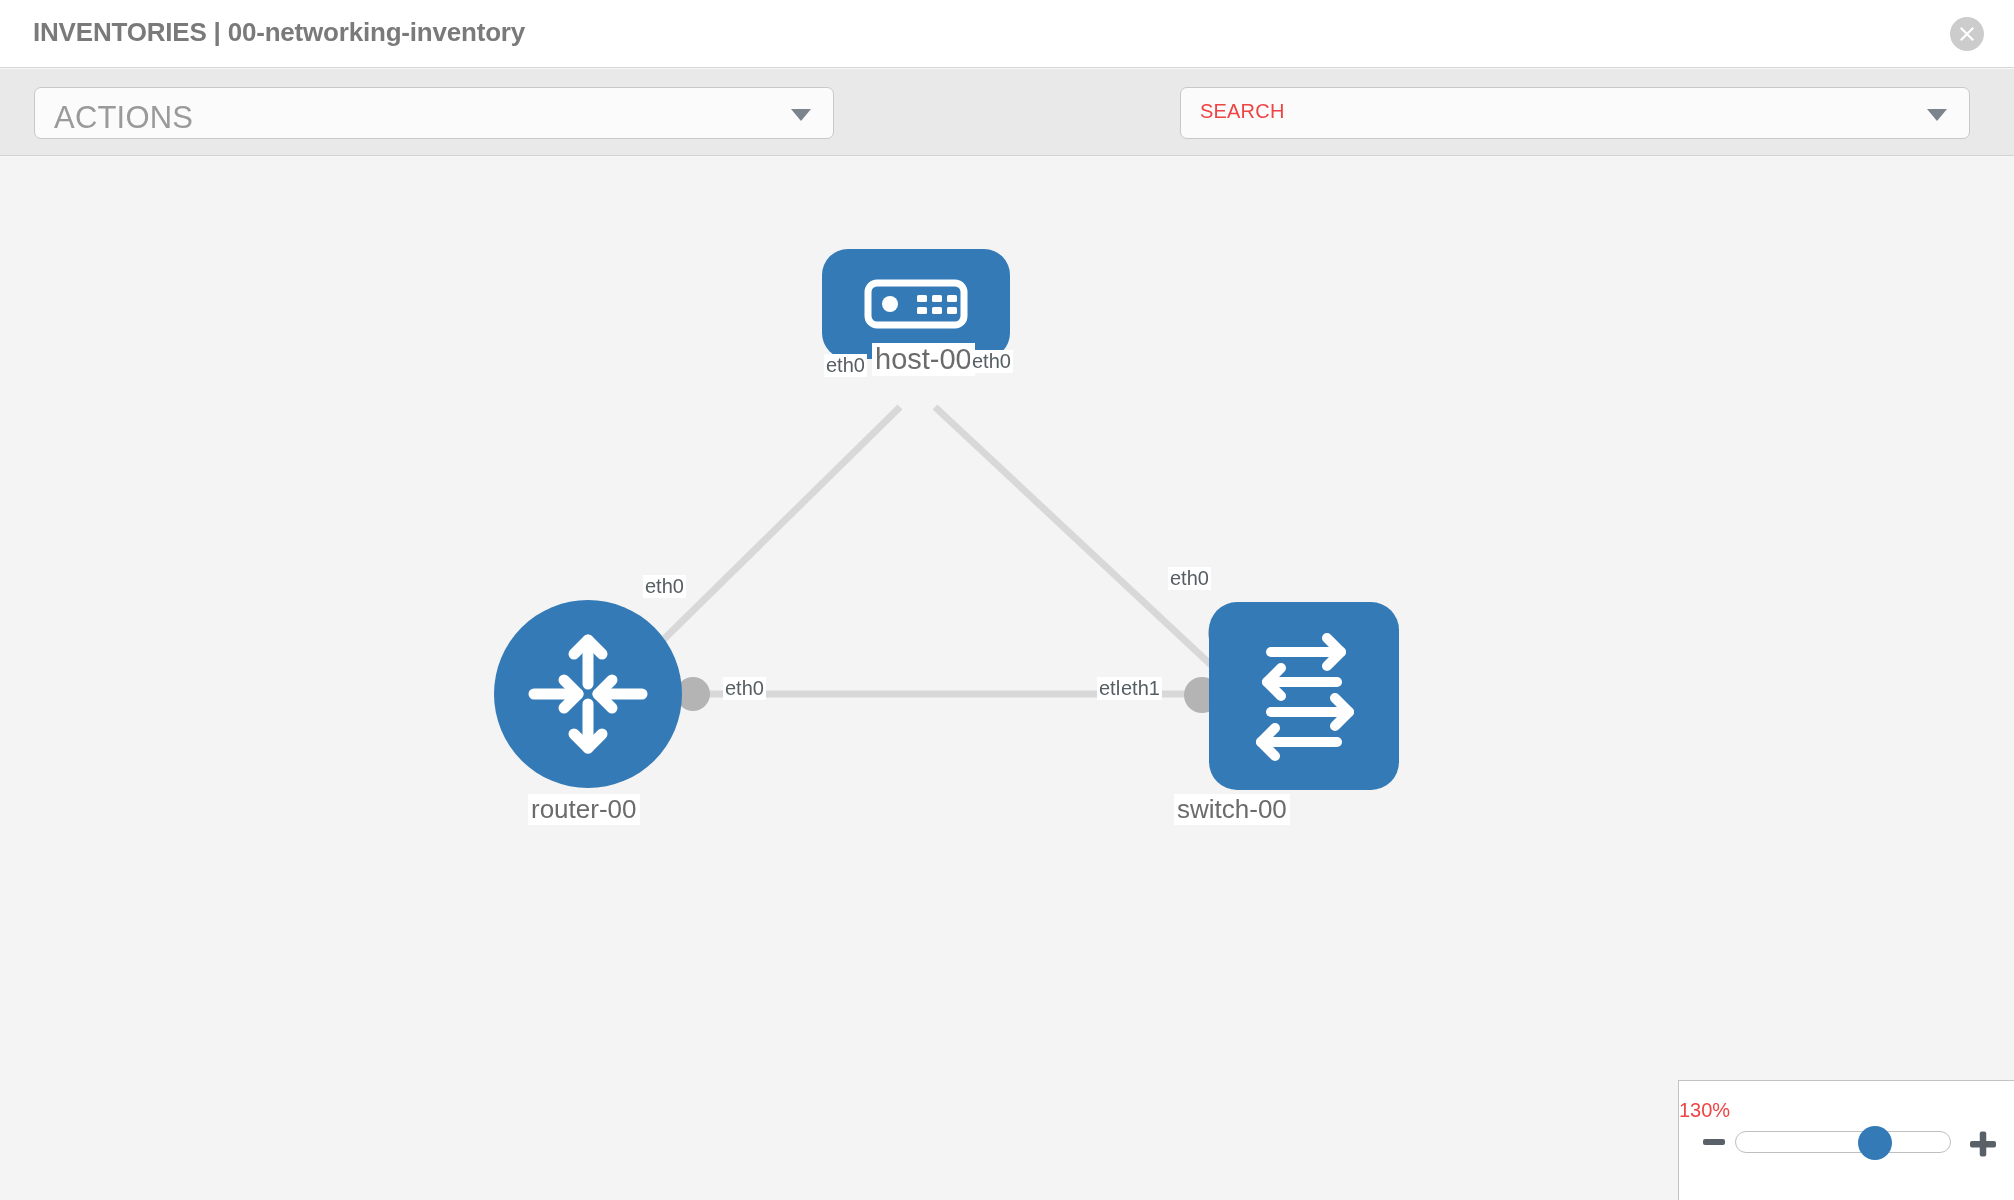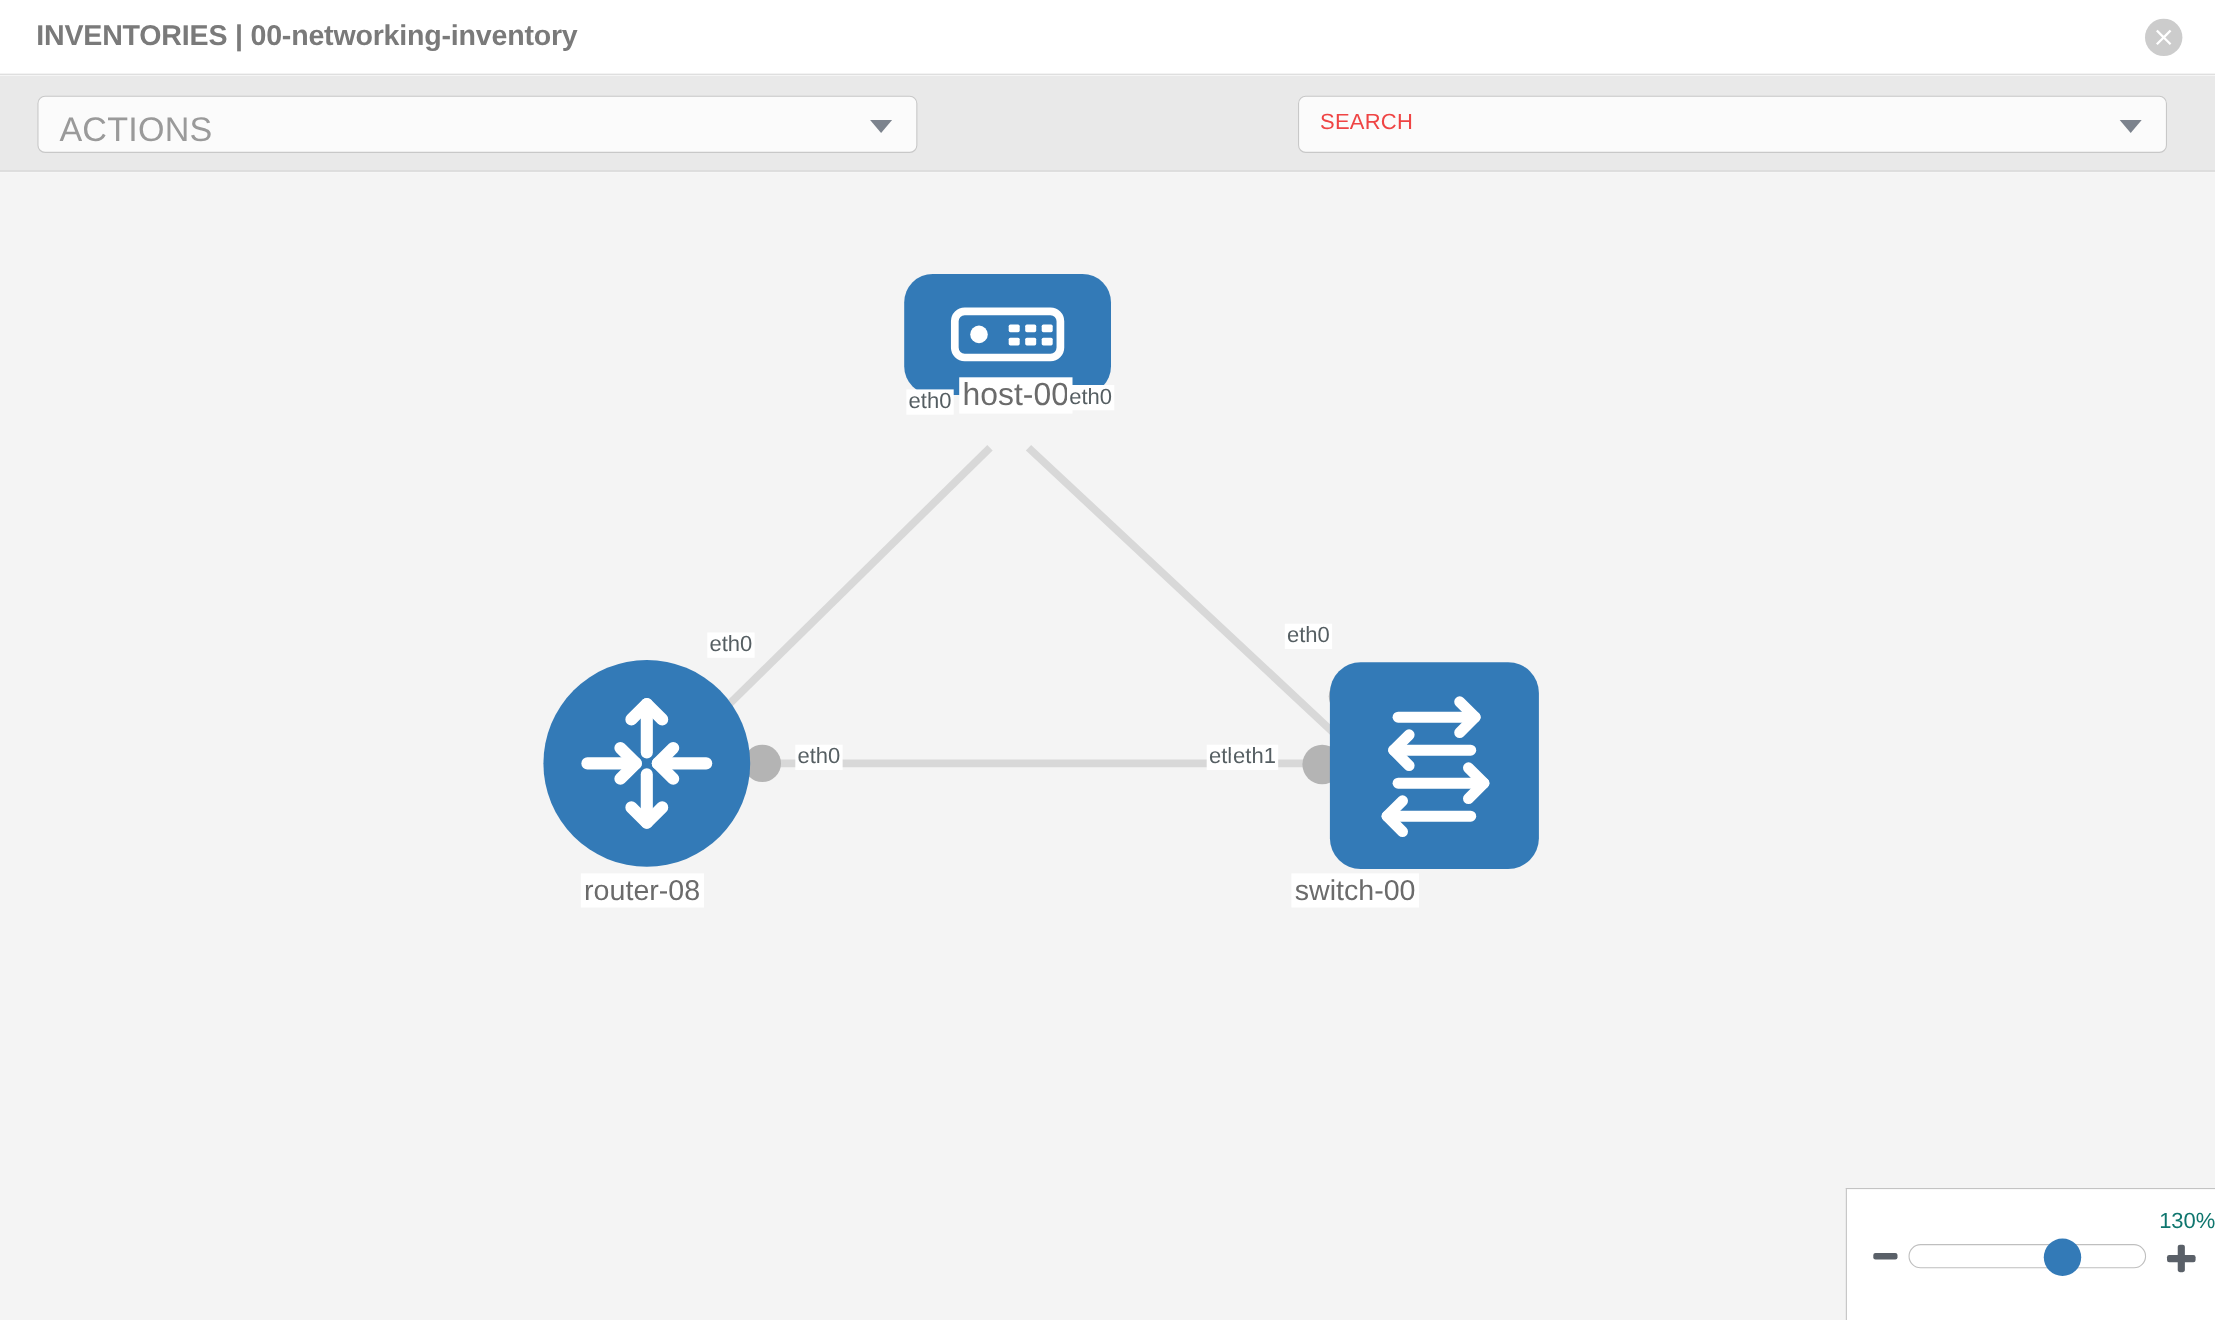--- a/index.html
+++ b/index.html
@@ -108,21 +108,21 @@
   
   .zoom-panel {
     position: absolute; right: 0; bottom: 0;
     width: 336px; height: 120px;
     background: #ffffff;
     border: 1px solid #c3c3c3;
     border-right: none; border-bottom: none;
   }
   .zoom-value {
     position: absolute; top: 18px; left: 0; width: 100%;
-    text-align: right; font-size: 20px; color: #0f766e;
+    text-align: left; font-size: 20px; color: #ef4444;
   }
   .zoom-minus, .zoom-plus {
     position: absolute; top: 48px;
     color: #5a6068; cursor: pointer;
     line-height: 0;
   }
   .zoom-minus { left: 22px; }
   .zoom-plus  { right: 16px; }
   .zoom-track {
     position: absolute; left: 56px; top: 50px;
@@ -233,21 +233,21 @@
           <path d="M80 134 L94 148 L108 134"></path>
 
           <path d="M104 94 L148 94"></path>
           <path d="M118 80 L104 94 L118 108"></path>
 
           <path d="M84 94 L40 94"></path>
           <path d="M70 80 L84 94 L70 108"></path>
         </g>
       </svg>
     </div>
-    <div class="node-label" style="left:528px; top:992px; top:637px;">router-08</div>
+    <div class="node-label" style="left:528px; top:992px; top:637px;">router-00</div>
     <div class="port-label" style="left:643px; top:739px; top:418px;">eth0</div>
     <div class="port-label" style="left:723px; top:520px;">eth0</div>
 
     <div class="node" style="left:1209px; top:445px; width:190px; height:188px;">
       <div class="node-shape" style="width:190px; height:188px; border-radius:28px;"></div>
       <svg width="190" height="188" viewBox="0 0 190 188" style="position:absolute;left:0;top:0;">
         <g stroke="#ffffff" stroke-width="10" stroke-linecap="round" stroke-linejoin="round" fill="none">
           <path d="M62 50 L132 50"></path>
           <path d="M118 36 L132 50 L118 64"></path>
           <path d="M128 80 L58 80"></path>

